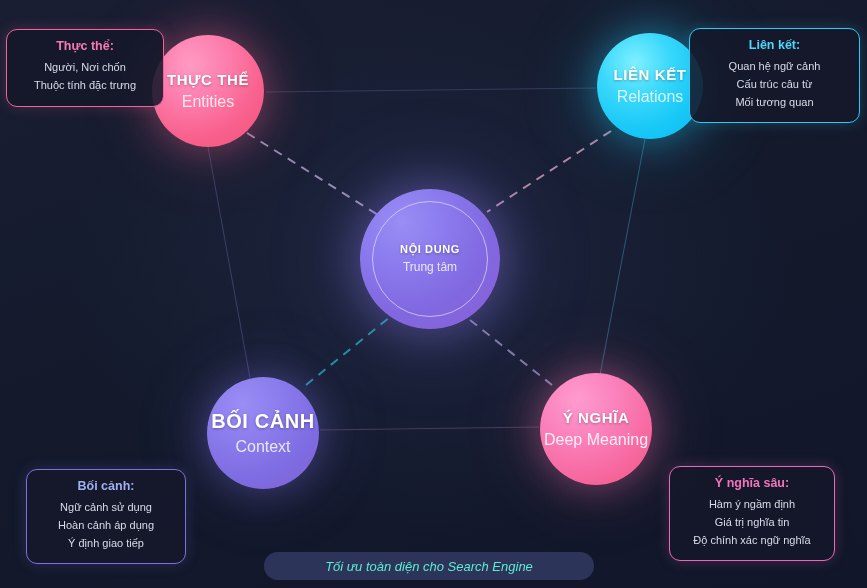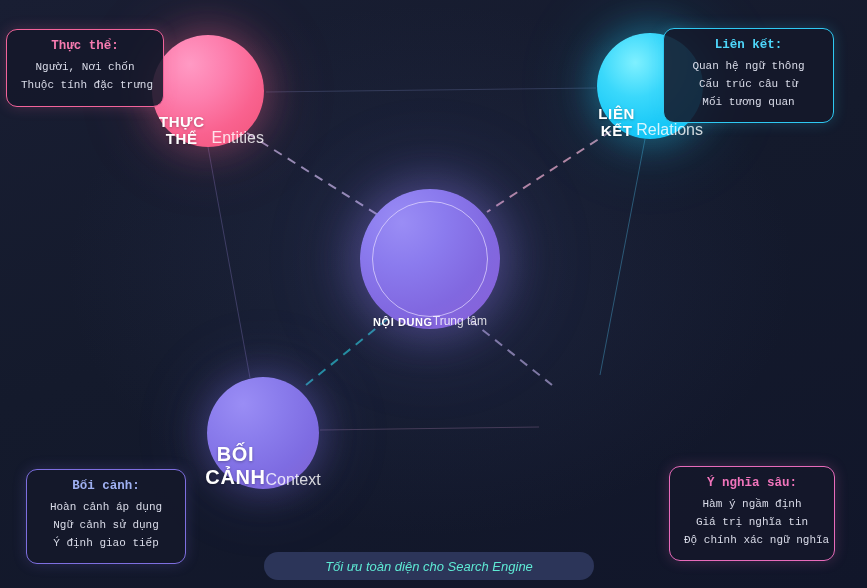--- a/index.html
+++ b/index.html
@@ -19,22 +19,22 @@
   }
 
   
   #links { position: absolute; inset: 0; width: 867px; height: 588px; }
 
   
   .node {
     position: absolute;
     border-radius: 50%;
     display: flex;
-    flex-direction: row;
-    align-items: flex-end;
+    flex-direction: column;
+    align-items: center;
     justify-content: center;
     text-align: center;
     line-height: 1.15;
     user-select: none;
   }
   .node .n-title {
     font-weight: bold;
     color: #ffffff;
     letter-spacing: 0.6px;
     text-shadow: 0 1px 3px rgba(0,0,0,0.30);
@@ -89,21 +89,20 @@
   #node-meaning .n-title { font-size: 15px; }
   #node-meaning .n-sub { color: rgba(255,255,255,0.88); }
 
   
   .card {
     position: absolute;
     border-radius: 11px;
     background: rgba(20,24,42,0.88);
     padding: 9px 14px 11px;
     text-align: center;
-    font-family: Liberation Mono, monospace;
   }
   .card .c-title {
     font-size: 12.5px;
     font-weight: bold;
     margin-bottom: 6px;
   }
   .card .c-line {
     font-size: 11px;
     color: #d9dbe8;
     line-height: 1.62;
@@ -111,21 +110,21 @@
   }
 
   #card-entities {
     left: 6px; top: 29px; width: 158px;
     border: 1.4px solid #f2639a;
     box-shadow: 0 0 14px rgba(242,99,154,0.22);
   }
   #card-entities .c-title { color: #f77bb0; }
 
   #card-relations {
-    left: 663px; top: 28px; width: 171px;
+    left: 689px; top: 28px; width: 171px;
     border: 1.4px solid #2fc9f2;
     box-shadow: 0 0 14px rgba(47,201,242,0.22);
   }
   #card-relations .c-title { color: #4ed7fb; }
 
   #card-context {
     left: 26px; top: 469px; width: 160px;
     border: 1.4px solid #7e6fe0;
     box-shadow: 0 0 14px rgba(126,111,224,0.22);
   }
@@ -182,38 +181,42 @@
   <div class="node" id="node-core">
     <span class="n-title">NỘI DUNG</span>
     <span class="n-sub">Trung tâm</span>
   </div>
 
   <div class="node" id="node-context">
     <span class="n-title">BỐI CẢNH</span>
     <span class="n-sub">Context</span>
   </div>
 
+  <div class="node" id="node-meaning">
+    <span class="n-title">Ý NGHĨA</span>
+    <span class="n-sub">Deep Meaning</span>
+  </div>
 
   <div class="card" id="card-entities">
     <div class="c-title">Thực thể:</div>
     <div class="c-line">Người, Nơi chốn</div>
     <div class="c-line">Thuộc tính đặc trưng</div>
   </div>
 
   <div class="card" id="card-relations">
     <div class="c-title">Liên kết:</div>
-    <div class="c-line">Quan hệ ngữ thông</div>
+    <div class="c-line">Quan hệ ngữ cảnh</div>
     <div class="c-line">Cấu trúc câu từ</div>
     <div class="c-line">Mối tương quan</div>
   </div>
 
   <div class="card" id="card-context">
     <div class="c-title">Bối cảnh:</div>
+    <div class="c-line">Ngữ cảnh sử dụng</div>
     <div class="c-line">Hoàn cảnh áp dụng</div>
-    <div class="c-line">Ngữ cảnh sử dụng</div>
     <div class="c-line">Ý định giao tiếp</div>
   </div>
 
   <div class="card" id="card-meaning">
     <div class="c-title">Ý nghĩa sâu:</div>
     <div class="c-line">Hàm ý ngầm định</div>
     <div class="c-line">Giá trị nghĩa tin</div>
     <div class="c-line">Độ chính xác ngữ nghĩa</div>
   </div>
 

